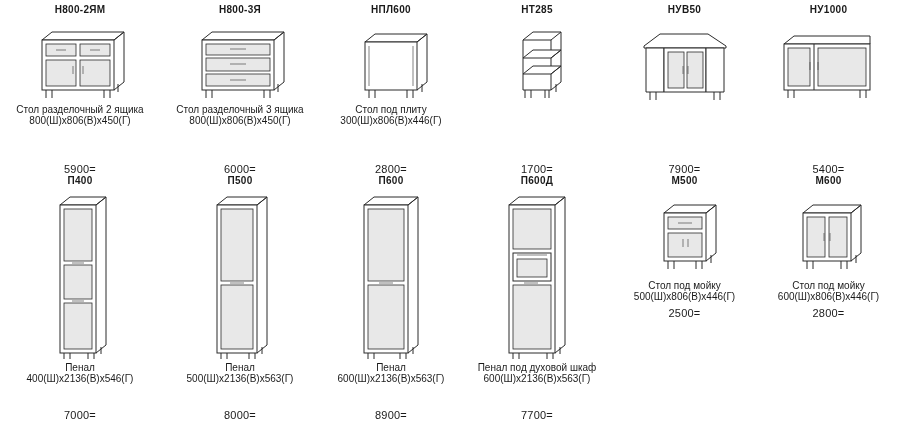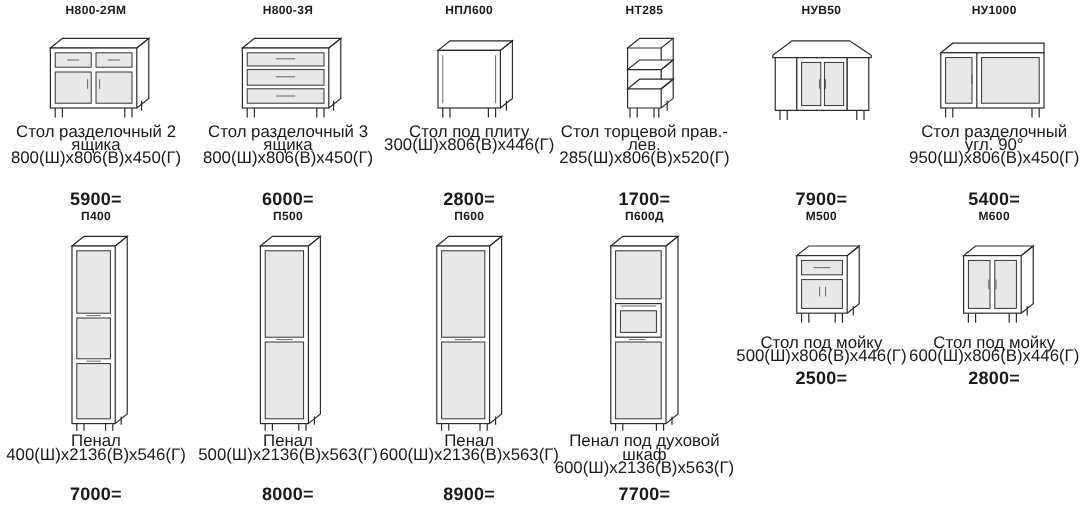--- a/index.html
+++ b/index.html
@@ -45,29 +45,29 @@
   }
 
   .art {
     position: relative;
     display: flex;
     align-items: flex-end;
     justify-content: center;
   }
 
   .caption {
-    font-size: 14px;
+    font-size: 10px;
     line-height: 11px;
     text-align: center;
     white-space: pre-line;
   }
 
   .price {
-    font-size: 15px;
-    font-weight: bold;
+    font-size: 11px;
+    font-weight: normal;
     letter-spacing: 0.2px;
     text-align: center;
   }
 
   svg { display: block; }
   .ln { fill: none; stroke: #2b2b2b; stroke-width: 1; stroke-linejoin: miter; }
   .ln-thin { fill: none; stroke: #4a4a4a; stroke-width: 0.7; }
   .fillw { fill: #ffffff; stroke: #2b2b2b; stroke-width: 1; }
   .fille { fill: #e8e8e8; stroke: #2b2b2b; stroke-width: 0.8; }
 
@@ -157,22 +157,20 @@
           <line class="ln" x1="72" y1="14" x2="72" y2="64"></line>
           <polyline class="ln" points="34,72 62,72 72,64"></polyline>
           <polygon class="fillw" points="34,40 62,40 72,32 44,32"></polygon>
           <line class="ln" x1="62" y1="40" x2="72" y2="32"></line>
           <polygon class="fillw" points="34,56 62,56 72,48 44,48"></polygon>
           <line class="ln" x1="62" y1="56" x2="72" y2="48"></line>
           <path class="ln" d="M36,72 L36,80 M42,72 L42,80 M56,72 L56,80 M60,72 L60,80"></path>
           <path class="ln" d="M67,66 L67,74"></path>
         </svg>
       </div>
-      <div class="caption">Стол торцевой прав.-лев.
-285(Ш)х806(В)х520(Г)</div>
       <div class="spacer"></div>
       <div class="price" style="padding-top:4px;">1700=</div>
     </div>
 
     <div class="cell" style="width:145px;">
       <div class="code">НУВ50</div>
       <div class="art" style="height:88px;">
         <svg width="110" height="86" viewBox="0 0 110 86">
           <polygon class="fillw" points="14,28 30,16 78,16 96,28 96,30 14,30"></polygon>
           <polygon class="fillw" points="16,30 34,30 34,74 16,74"></polygon>
@@ -196,22 +194,20 @@
           <polygon class="fillw" points="10,26 20,18 96,18 96,26"></polygon>
           <rect class="fillw" x="10" y="26" width="86" height="46"></rect>
           <line class="ln" x1="40" y1="26" x2="40" y2="72"></line>
           <rect class="fille" x="14" y="30" width="22" height="38"></rect>
           <rect class="fille" x="44" y="30" width="48" height="38"></rect>
           <line class="ln-thin" x1="36" y1="44" x2="36" y2="52"></line>
           <line class="ln-thin" x1="44" y1="44" x2="44" y2="52"></line>
           <path class="ln" d="M14,72 L14,80 M20,72 L20,80 M86,72 L86,80 M92,72 L92,80"></path>
         </svg>
       </div>
-      <div class="caption">Стол разделочный угл. 90°
-950(Ш)х806(В)х450(Г)</div>
       <div class="spacer"></div>
       <div class="price" style="padding-top:4px;">5400=</div>
     </div>
   </div>
 
   <div class="row row-2">
 
     <div class="cell" style="width:160px;">
       <div class="code">П400</div>
       <div class="art" style="height:175px;">

